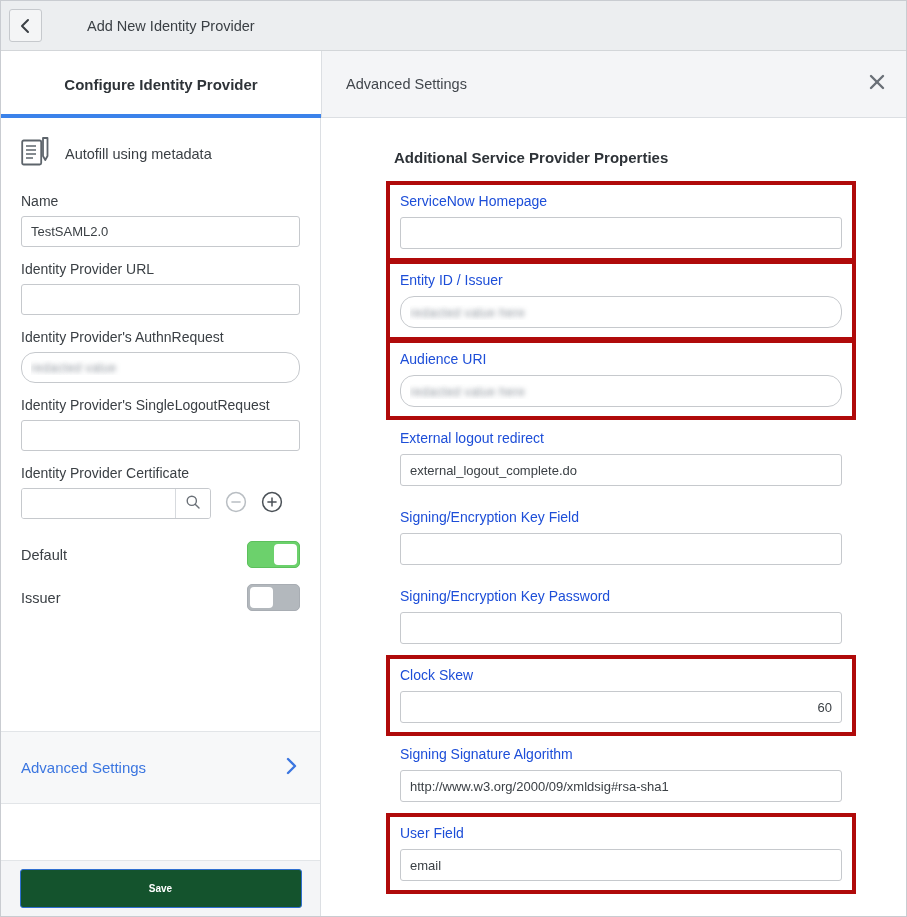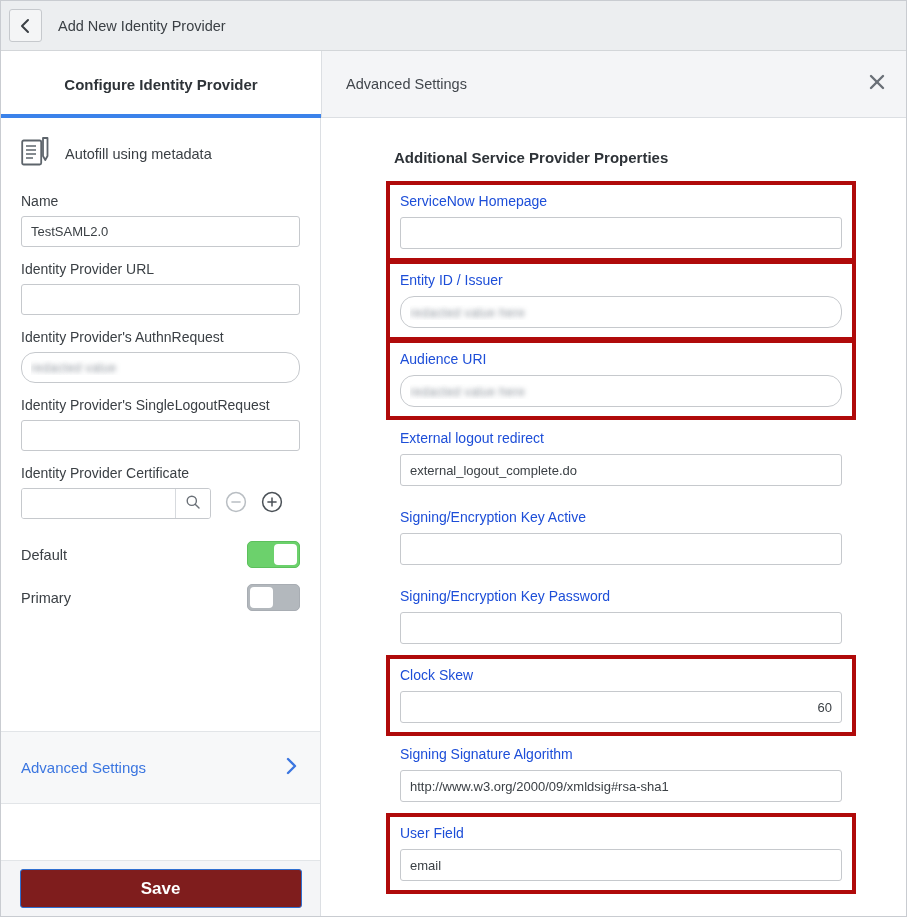--- a/index.html
+++ b/index.html
@@ -25,20 +25,21 @@
   .topbar {
     position: absolute;
     left: 0; top: 0;
     width: 907px;
     height: 50px;
     background: #eceef0;
     border-bottom: 1px solid #d3d6d9;
     box-sizing: border-box;
     display: flex;
     align-items: center;
+    gap: 29px;
   }
   .back-btn {
     width: 33px;
     height: 33px;
     margin-left: 8px;
     background: #f4f5f6;
     border: 1px solid #c6c9cd;
     border-radius: 3px;
     display: flex;
     align-items: center;
@@ -271,26 +272,26 @@
     background: #f4f5f7;
     border-top: 1px solid #e2e5e8;
     box-sizing: border-box;
     display: flex;
     align-items: center;
     justify-content: center;
   }
   .save-btn {
     width: 282px;
     height: 39px;
-    background: #7f1d1d;
+    background: #14532d;
     border: 1px solid #2f6fd0;
     border-radius: 3px;
     color: #ffffff;
     font-family: "Liberation Sans", sans-serif;
-    font-size: 17px;
+    font-size: 10px;
     font-weight: bold;
     cursor: pointer;
   }
 
   
   .panel {
     position: absolute;
     left: 321px; top: 117px;
     width: 586px;
     height: 798px;
@@ -437,21 +438,21 @@
         </div>
       </div>
 
       <div class="toggle-row">
         <span class="toggle-label">Default</span>
         <div class="toggle on">
             <div class="knob"></div>
           </div>
       </div>
       <div class="toggle-row">
-        <span class="toggle-label">Primary</span>
+        <span class="toggle-label">Issuer</span>
         <div class="toggle off">
             <div class="knob"></div>
           </div>
       </div>
 
     </div>
 
     <div class="adv-settings-row">
       <span class="adv-settings-label">Advanced Settings</span>
       <span>
@@ -487,21 +488,21 @@
         <label class="pfield-label">Audience URI</label>
         <input class="input redacted" type="text" value="redacted value here" style="">
       </div>
 
       <div class="pfield">
         <label class="pfield-label">External logout redirect</label>
         <input class="input" type="text" value="external_logout_complete.do" style="">
       </div>
 
       <div class="pfield">
-        <label class="pfield-label">Signing/Encryption Key Active</label>
+        <label class="pfield-label">Signing/Encryption Key Field</label>
         <input class="input" type="text" value="" style="">
       </div>
 
       <div class="pfield">
         <label class="pfield-label">Signing/Encryption Key Password</label>
         <input class="input" type="text" value="" style="">
       </div>
 
       <div class="pfield hl">
         <label class="pfield-label">Clock Skew</label>

